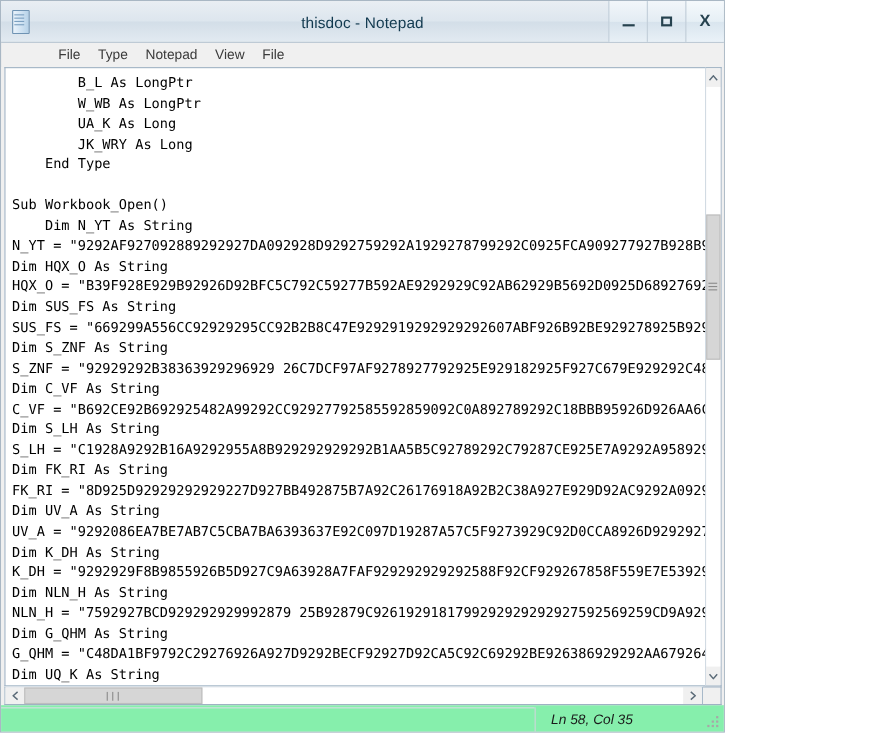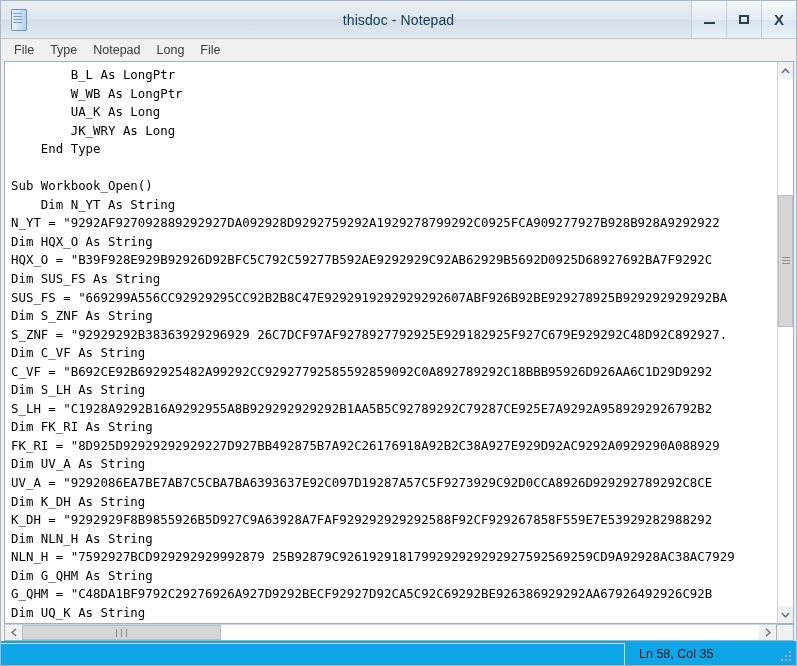--- a/index.html
+++ b/index.html
@@ -10,21 +10,21 @@
   body {
     width: 797px;
     height: 666px;
     font-family: "Liberation Sans", sans-serif;
     overflow: hidden;
   }
 
   #app-window {
     position: absolute;
     left: 0; top: 0;
-    width: 797px;
+    width: 659px;
     height: 666px;
     background: #f0f0f0;
     box-sizing: border-box;
     border: 1px solid #a9b7c4;
     display: flex;
     flex-direction: column;
   }
 
   
   .titlebar {
@@ -100,20 +100,21 @@
 
   
   .menubar {
     height: 22px;
     min-height: 22px;
     background: #f0f0f0;
     display: flex;
     align-items: center;
     padding-left: 5px;
     box-sizing: border-box;
+    margin-left: 39px;
   }
   .menu-item {
     font-size: 12.5px;
     color: #3a3a3a;
     padding: 2px 8px 3px 8px;
     cursor: default;
   }
 
   
   .editor-wrap {
@@ -237,25 +238,26 @@
     background: #f0f0f0;
     border: 1px solid #9fb2c3;
     border-left: none;
     box-sizing: border-box;
   }
 
   
   .statusbar {
     height: 24px;
     min-height: 24px;
-    background: #0ea5e9;
+    background: #86efac;
     display: flex;
     align-items: stretch;
     box-sizing: border-box;
     padding: 2px 0 0 0;
+    font-style: italic;
   }
   .status-spacer {
     flex: 1 1 auto;
     border-top: 1px solid #d8dee4;
   }
   .status-cell {
     width: 150px;
     border-left: 1px solid #cfd6dc;
     display: flex;
     align-items: center;
@@ -303,21 +305,21 @@
       <div class="win-btn close">
         <div class="glyph-close">X</div>
       </div>
     </div>
   </div>
 
   <div class="menubar">
     <div class="menu-item">File</div>
     <div class="menu-item">Type</div>
     <div class="menu-item">Notepad</div>
-    <div class="menu-item">Long</div>
+    <div class="menu-item">View</div>
     <div class="menu-item">File</div>
   </div>
 
   <div class="editor-wrap">
     <div class="editor-row">
 
       <div class="text-area">
         <pre class="code" id="code-body">        B_L As LongPtr
         W_WB As LongPtr
         UA_K As Long

